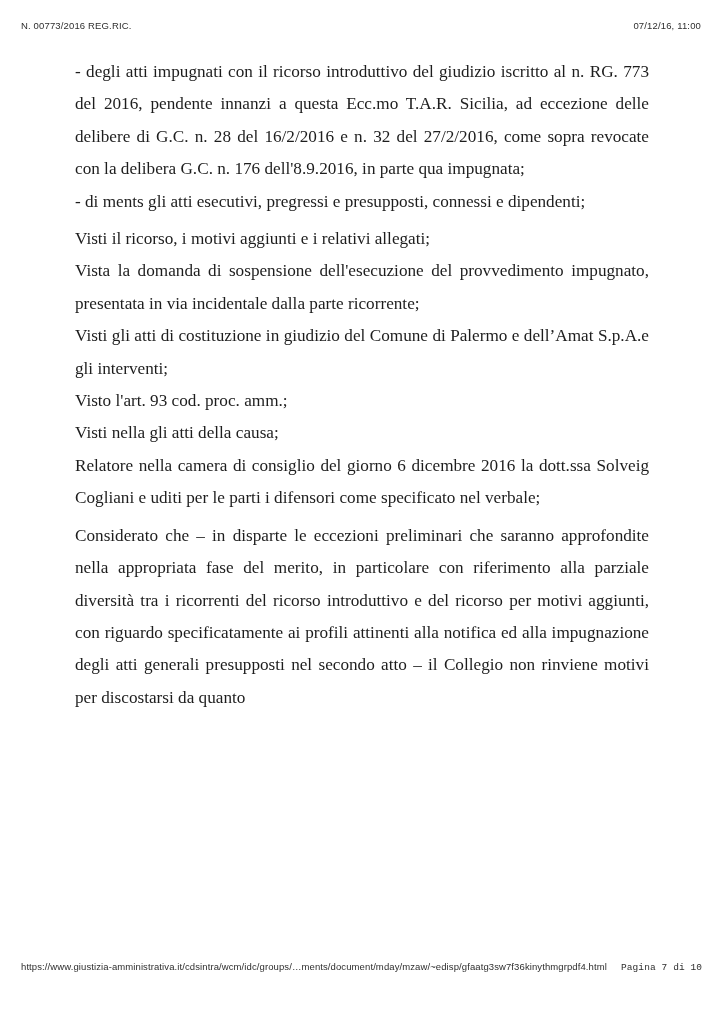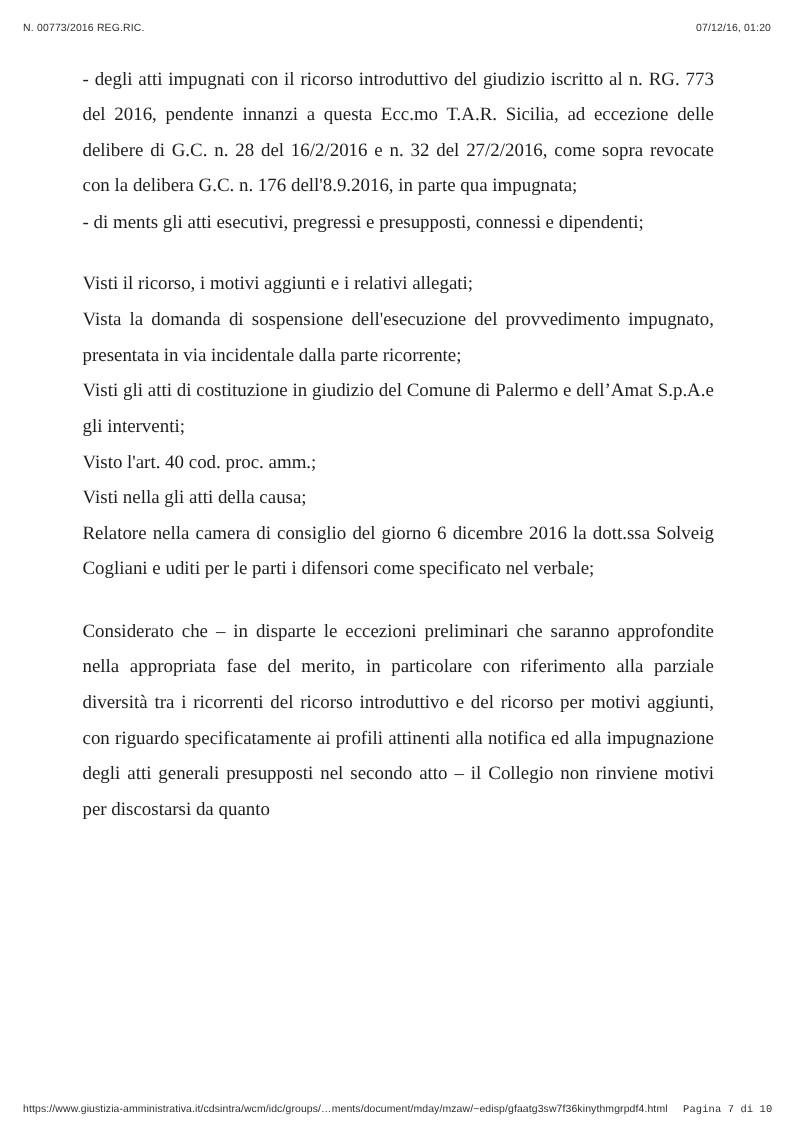--- a/index.html
+++ b/index.html
@@ -37,26 +37,26 @@
     width: 574px;
     font-family: "Liberation Serif", serif;
     font-size: 17.2px;
     line-height: 32.4px;
     color: var(--text, #1d1d1d);
     text-align: justify;
     hyphens: none;
     -webkit-hyphens: none;
   }
   .block { margin: 0; }
-  .block + .block { margin-top: 24px; }
+  .block + .block { margin-top: 5px; }
   .block p { margin: 0; padding: 0; }
   
   .page-footer {
     position: absolute;
-    top: 1003px;
+    top: 961px;
     left: 21px;
     right: 22px;
     display: flex;
     justify-content: space-between;
     align-items: baseline;
     font-family: "Liberation Sans", sans-serif;
     font-size: 9.5px;
     line-height: 1.2;
     color: var(--meta, #2e2e2e);
     letter-spacing: 0.1px;
@@ -64,34 +64,34 @@
   .footer-url { white-space: nowrap; }
   .footer-page { white-space: nowrap; margin-left: 14px; font-family: Liberation Mono, monospace; }
 </style>
 </head>
 <body>
 
 <div class="page">
 
   <div class="page-header">
     <span class="header-left">N. 00773/2016 REG.RIC.</span>
-    <span class="header-right">07/12/16, 01:20</span>
+    <span class="header-right">07/12/16, 11:00</span>
   </div>
 
   <div class="doc-body">
 
   <div class="block">
         <p>- degli atti impugnati con il ricorso introduttivo del giudizio iscritto al n. RG. 773 del 2016, pendente innanzi a questa Ecc.mo T.A.R. Sicilia, ad eccezione delle delibere di G.C. n. 28 del 16/2/2016 e n. 32 del 27/2/2016, come sopra revocate con la delibera G.C. n. 176 dell'8.9.2016, in parte qua impugnata;</p>
         <p>- di ments gli atti esecutivi, pregressi e presupposti, connessi e dipendenti;</p>
       </div>
       <div class="block">
         <p>Visti il ricorso, i motivi aggiunti e i relativi allegati;</p>
         <p>Vista la domanda di sospensione dell'esecuzione del provvedimento impugnato, presentata in via incidentale dalla parte ricorrente;</p>
         <p>Visti gli atti di costituzione in giudizio del Comune di Palermo e dell’Amat S.p.A.e gli interventi;</p>
-        <p>Visto l'art. 40 cod. proc. amm.;</p>
+        <p>Visto l'art. 93 cod. proc. amm.;</p>
         <p>Visti nella gli atti della causa;</p>
         <p>Relatore nella camera di consiglio del giorno 6 dicembre 2016 la dott.ssa Solveig Cogliani e uditi per le parti i difensori come specificato nel verbale;</p>
       </div>
       <div class="block">
         <p>Considerato che – in disparte le eccezioni preliminari che saranno approfondite nella appropriata fase del merito, in particolare con riferimento alla parziale diversità tra i ricorrenti del ricorso introduttivo e del ricorso per motivi aggiunti, con riguardo specificatamente ai profili attinenti alla notifica ed alla impugnazione degli atti generali presupposti nel secondo atto – il Collegio non rinviene motivi per discostarsi da quanto</p>
       </div>
     </div>
 
   <div class="page-footer">
     <span class="footer-url">https://www.giustizia-amministrativa.it/cdsintra/wcm/idc/groups/…ments/document/mday/mzaw/~edisp/gfaatg3sw7f36kinythmgrpdf4.html</span>

